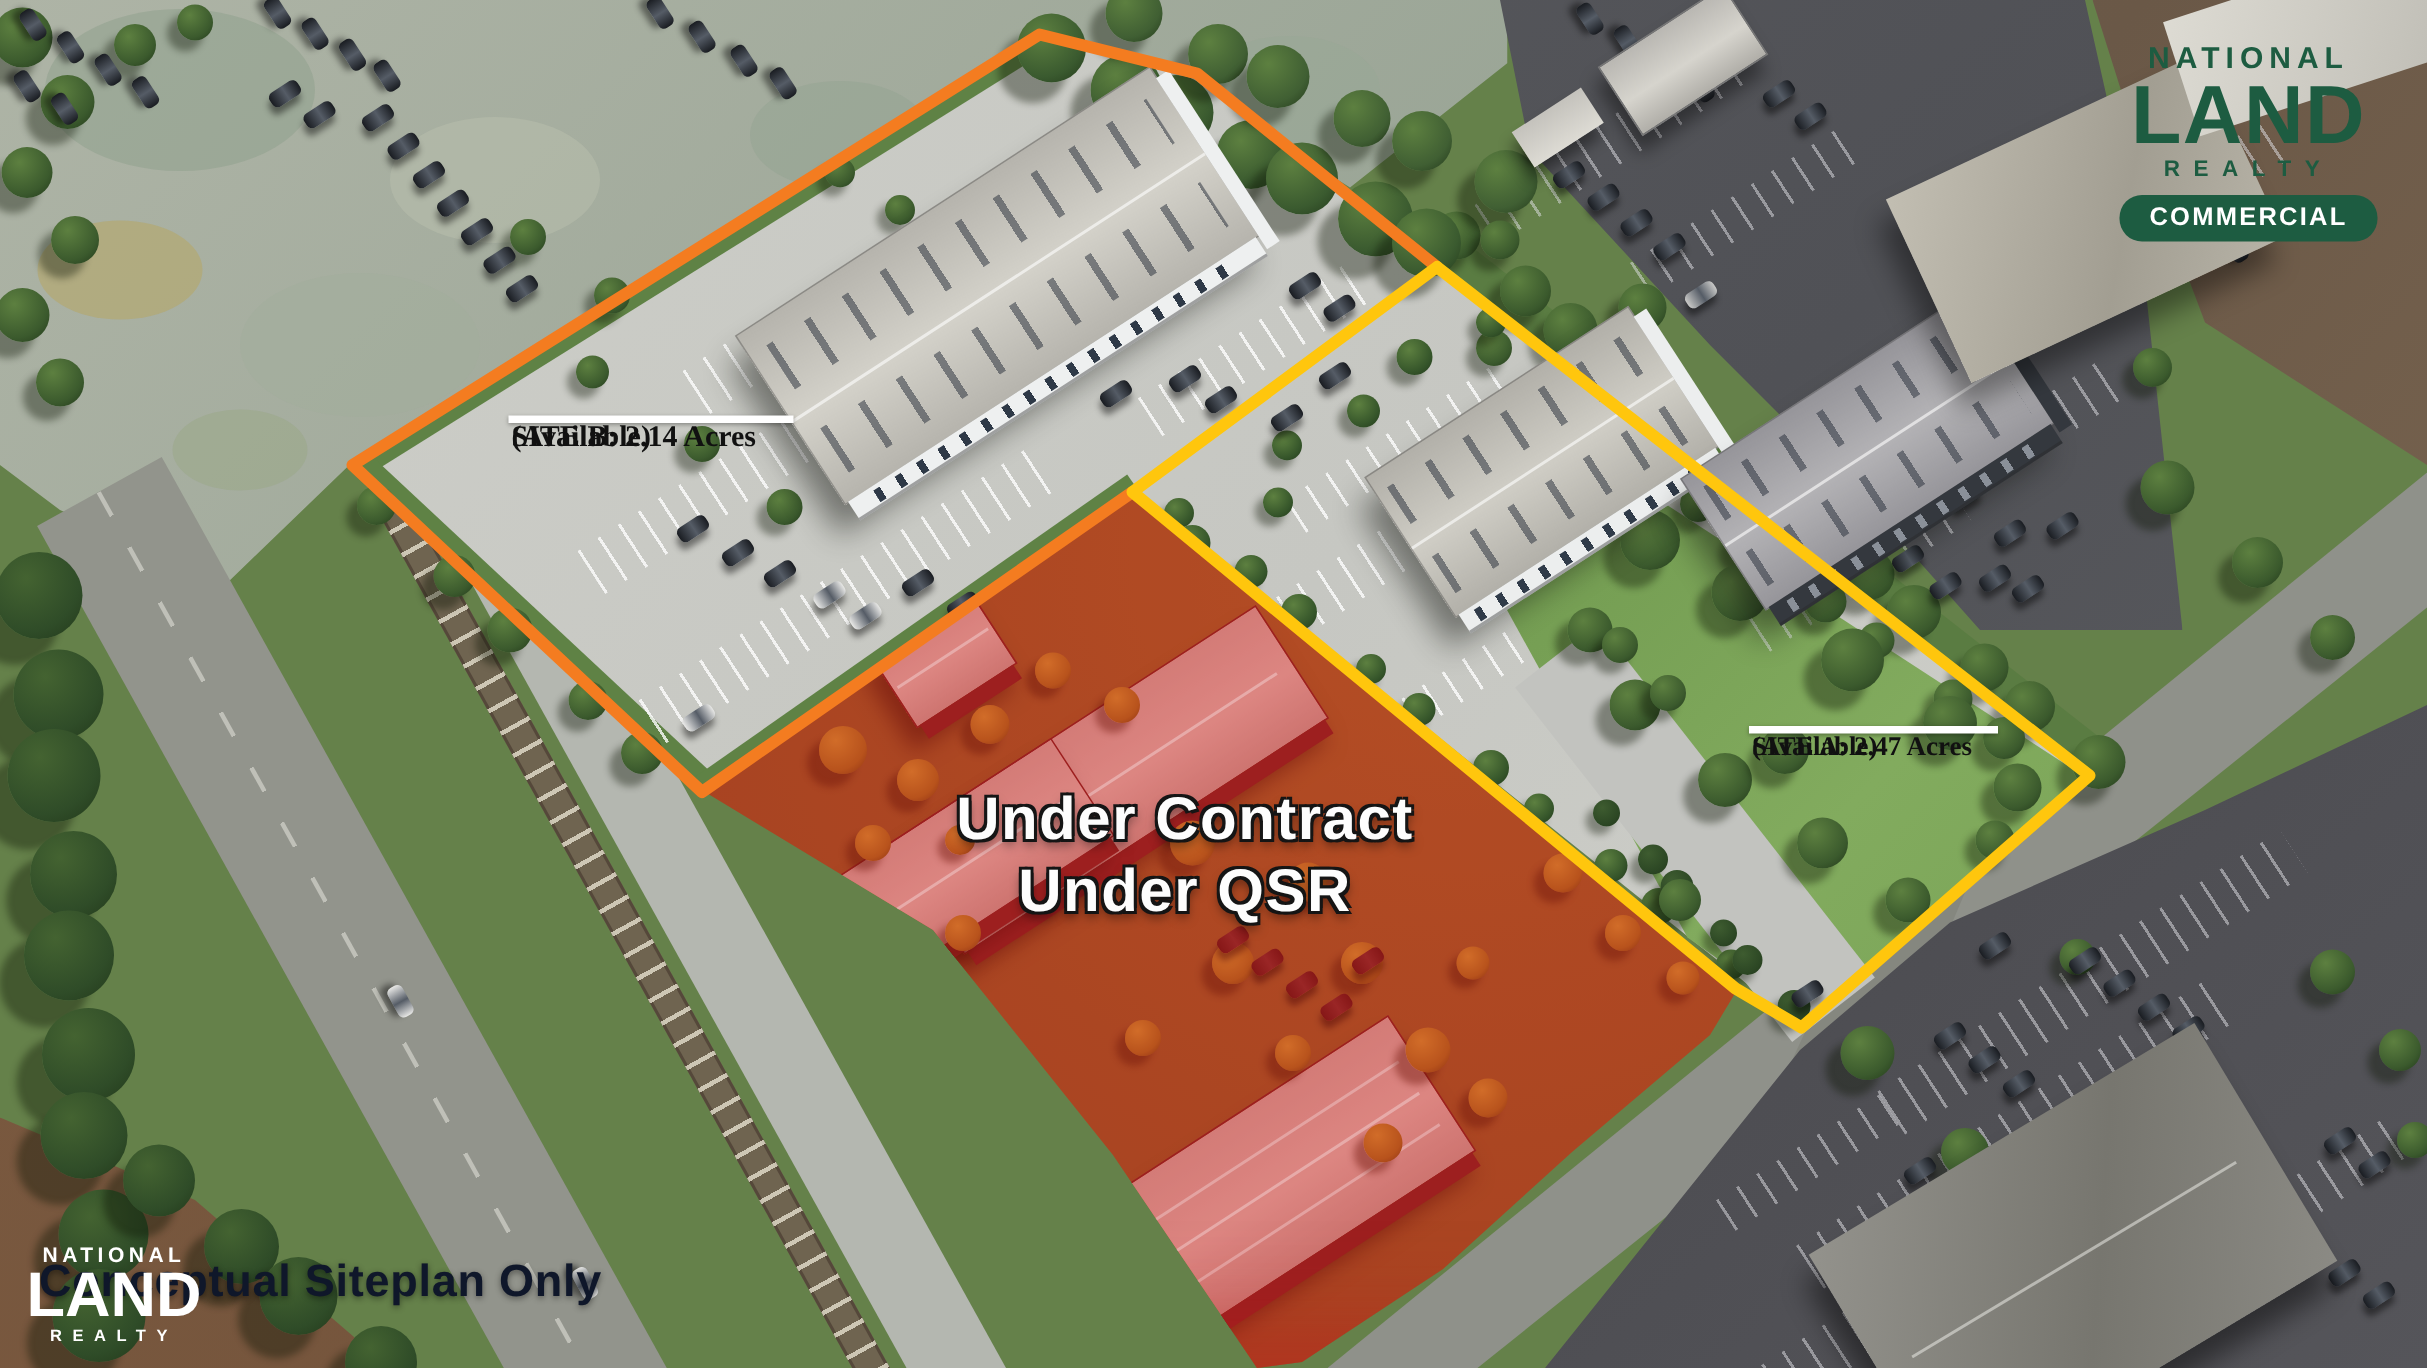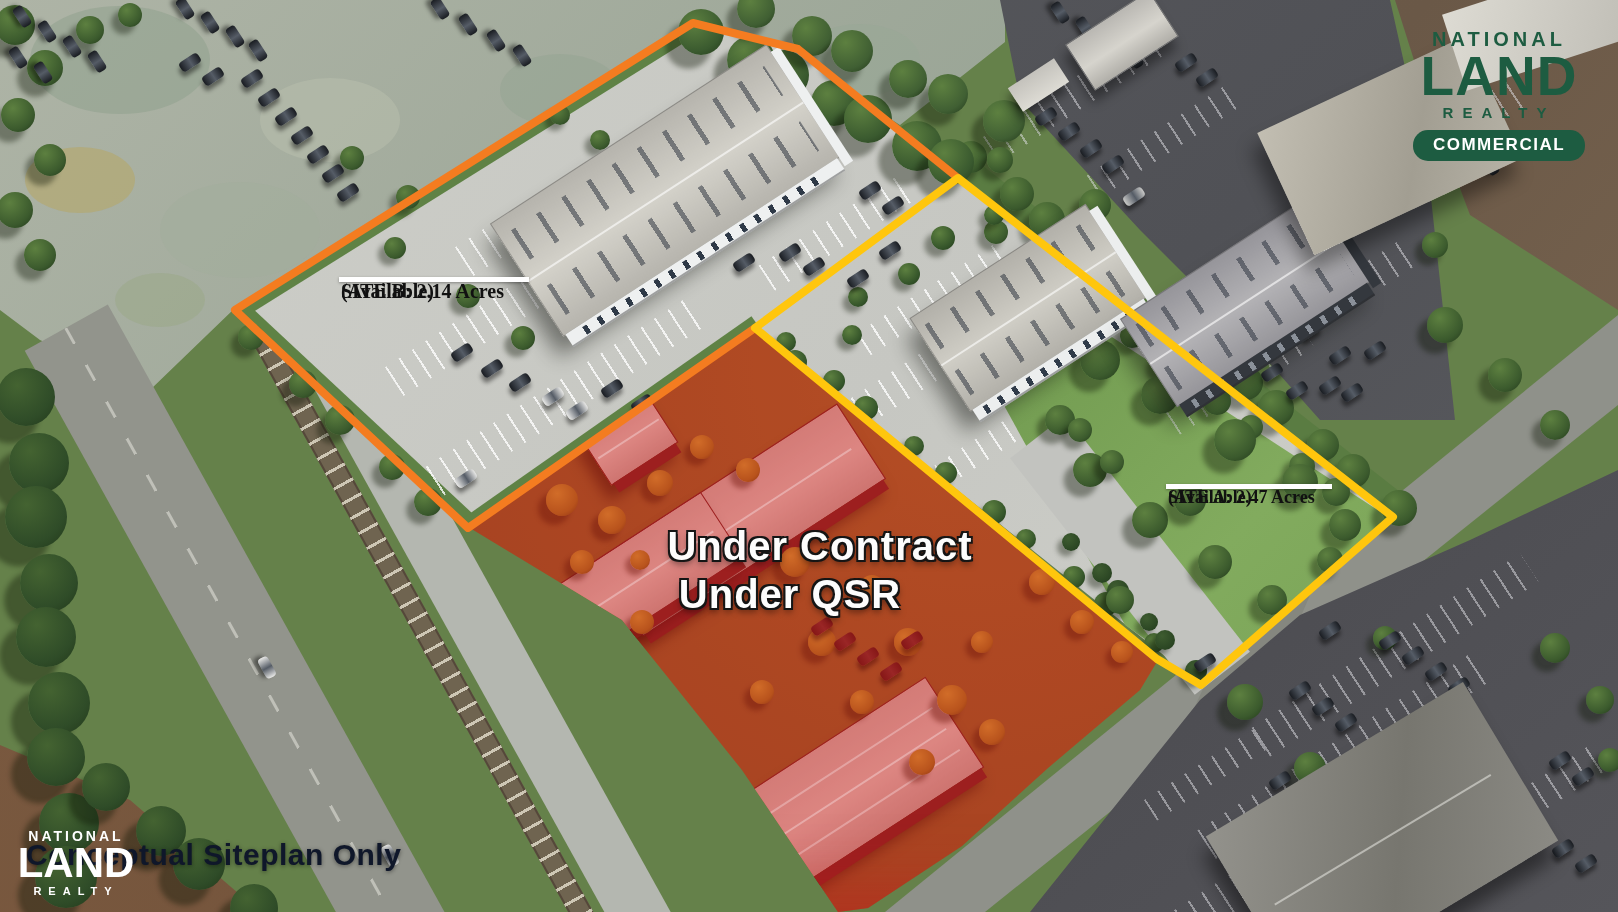--- a/index.html
+++ b/index.html
@@ -9,21 +9,21 @@
   .lbl{background:#fff;color:#111;text-align:center;
        font-family:"Liberation Serif",serif;font-weight:bold;z-index:40;
        box-shadow:0 1px 3px rgba(0,0,0,.35);padding:3px 2px 2px 2px;}
   .lbl div{position:static;}
   #siteB-label{left:339px;top:277px;width:190px;font-size:20px;line-height:1.13;}
   #siteA-label{left:1166px;top:484px;width:166px;font-size:18px;line-height:1.15;}
   .qsr{z-index:41;color:#fdfdfd;font-weight:bold;width:500px;text-align:center;
        font-size:40px;letter-spacing:1px;
        text-shadow:2px 2px 0 #151515,-2px 2px 0 #151515,2px -2px 0 #151515,
                    -2px -2px 0 #151515,0 4px 7px rgba(0,0,0,.55);}
-  #qsr1{left:570px;top:524px;}
+  #qsr1{left:540px;top:524px;}
   #qsr2{left:540px;top:572px;}
   svg.ovl{inset:0;z-index:35;}
   
   .logo{z-index:50;text-align:center;}
   #logo-top{right:28px;top:28px;width:182px;color:#1d5c41;}
   #logo-top .l1{position:static;display:block;font-size:20px;font-weight:bold;letter-spacing:4px;}
   #logo-top .l2{position:static;display:block;font-size:55px;font-weight:800;line-height:.92;letter-spacing:1px;}
   #logo-top .l3{position:static;display:block;font-size:15px;font-weight:bold;letter-spacing:9px;margin-top:2px;}
   #logo-top .badge{position:static;display:block;margin:9px auto 0;width:172px;
         background:#1d5c41;color:#fff;border-radius:15px;font-size:17px;

